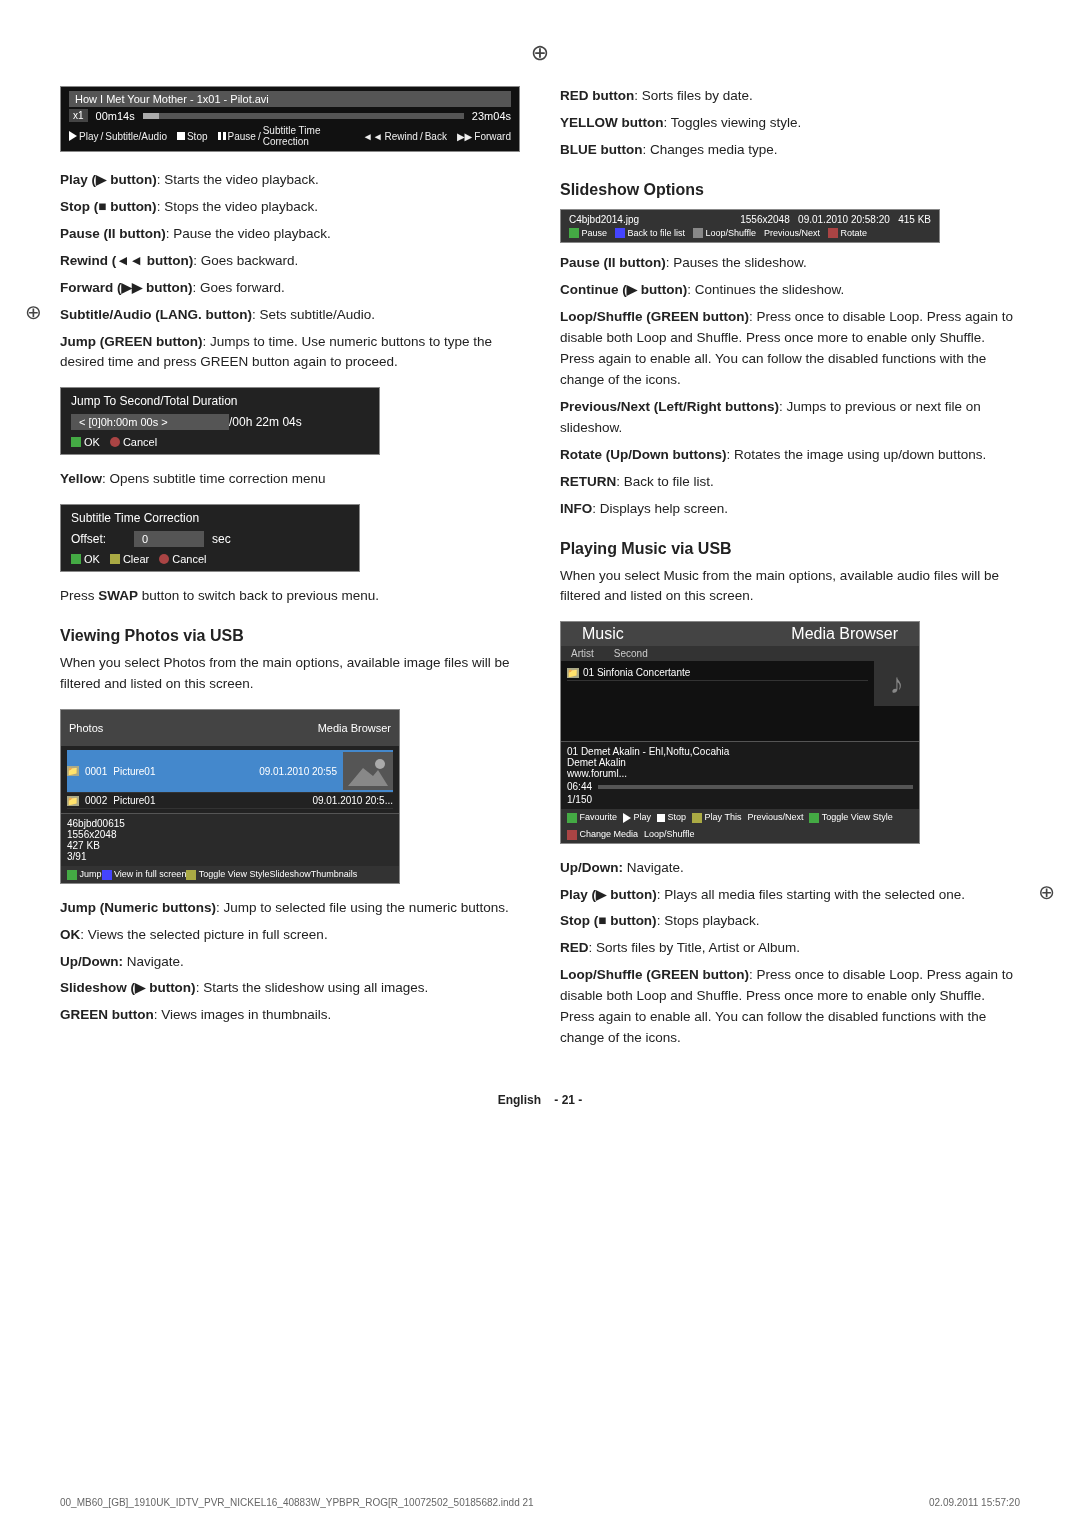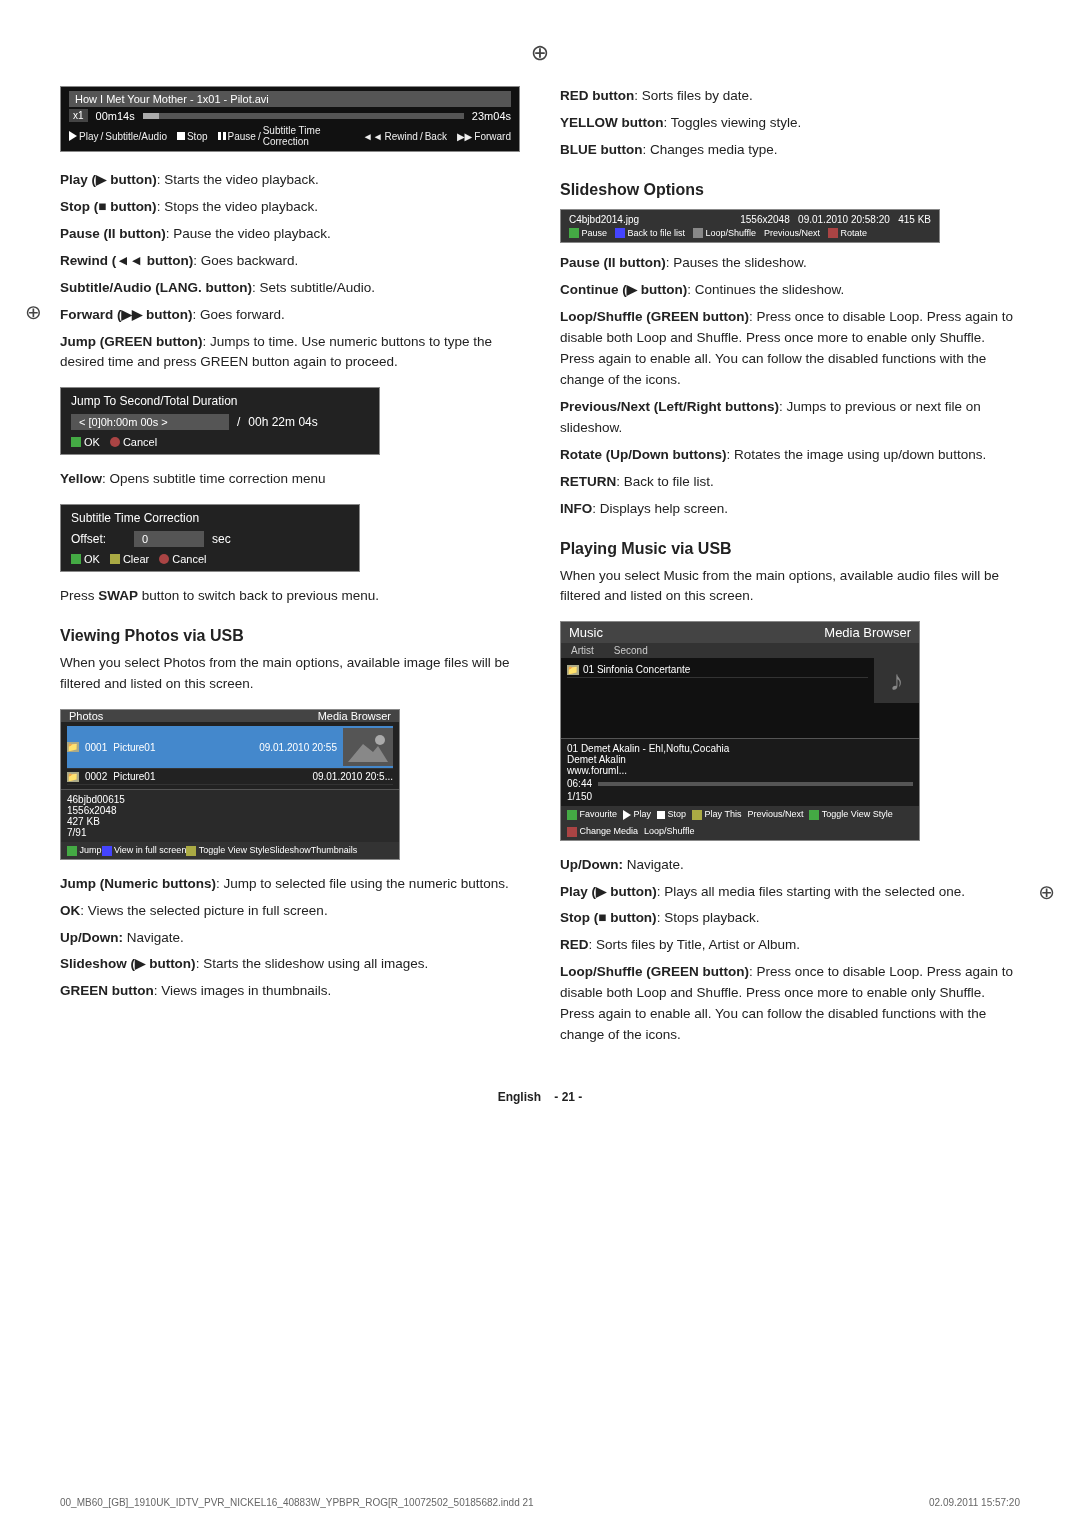--- a/index.html
+++ b/index.html
@@ -163,21 +163,20 @@
     .jump-box-title {
       color: #fff;
       font-size: 12px;
       margin-bottom: 6px;
       font-weight: normal;
     }
 
     .jump-input-row {
       display: flex;
       align-items: center;
-      gap: 8px;
       margin-bottom: 6px;
     }
 
     .jump-input-field {
       background: #555;
       color: #fff;
       border: none;
       padding: 2px 8px;
       font-size: 11px;
       min-width: 100px;
@@ -286,21 +285,21 @@
       background: #222;
       color: #fff;
       padding: 0;
       margin: 14px 0;
       font-size: 11px;
       max-width: 340px;
     }
 
     .photos-title-bar {
       background: #444;
-      padding: 0 8px;
+      padding: 12px 8px;
       display: flex;
       justify-content: space-between;
       font-size: 11px;
     }
 
     .photos-list {
       padding: 4px 6px;
     }
 
     .photos-list-item {
@@ -376,24 +375,24 @@
       background: #111;
       color: #fff;
       padding: 0;
       margin: 14px 0;
       font-size: 11px;
       max-width: 360px;
     }
 
     .music-title-bar {
       background: #444;
-      padding: 3px 8px;
+      padding: 3px 21px;
       display: flex;
       justify-content: space-between;
-      font-size: 13px;
+      font-size: 16px;
     }
 
     .music-tabs {
       display: flex;
       background: #333;
       font-size: 10px;
     }
 
     .music-tab {
       padding: 2px 10px;
@@ -593,22 +592,22 @@
             ▶▶<span>Forward</span>
           </span>
         </div>
       </div>
 
       <div class="desc-section">
         <p><b>Play (▶ button)</b>: Starts the video playback.</p>
         <p><b>Stop (■ button)</b>: Stops the video playback.</p>
         <p><b>Pause (II button)</b>: Pause the video playback.</p>
         <p><b>Rewind (◄◄ button)</b>: Goes backward.</p>
+        <p><b>Forward (▶▶ button)</b>: Goes forward.</p>
         <p><b>Subtitle/Audio (LANG. button)</b>: Sets subtitle/Audio.</p>
-        <p><b>Forward (▶▶ button)</b>: Goes forward.</p>
         <p><b>Jump (GREEN button)</b>: Jumps to time. Use numeric buttons to type the desired time and press GREEN button again to proceed.</p>
       </div>
 
       <div class="jump-box">
         <div class="jump-box-title">Jump To Second/Total Duration</div>
         <div class="jump-input-row">
           <input class="jump-input-field" type="text" readonly="" value="&lt; [0]0h:00m 00s &gt;" style="">
           <span class="jump-slash">/</span>
           <span class="jump-total">00h 22m 04s</span>
         </div>
@@ -686,21 +685,21 @@
             <span>0002</span>
             <span>Picture01</span>
             <span style="flex:1"></span>
             <span>09.01.2010 20:5...</span>
           </div>
         </div>
         <div class="photos-info-panel">
           <div>46bjbd00615</div>
           <div>1556x2048</div>
           <div>427 KB</div>
-          <div>7/91</div>
+          <div>3/91</div>
         </div>
         <div class="photos-controls-row">
           <span><span class="icon-sq icon-sq-green"></span> Jump</span>
           <span><span class="icon-sq icon-sq-blue"></span> View in full screen</span>
           <span><span class="icon-sq icon-sq-yellow"></span> Toggle View Style</span>
           <span>Slideshow</span>
           <span>Thumbnails</span>
         </div>
       </div>
 

